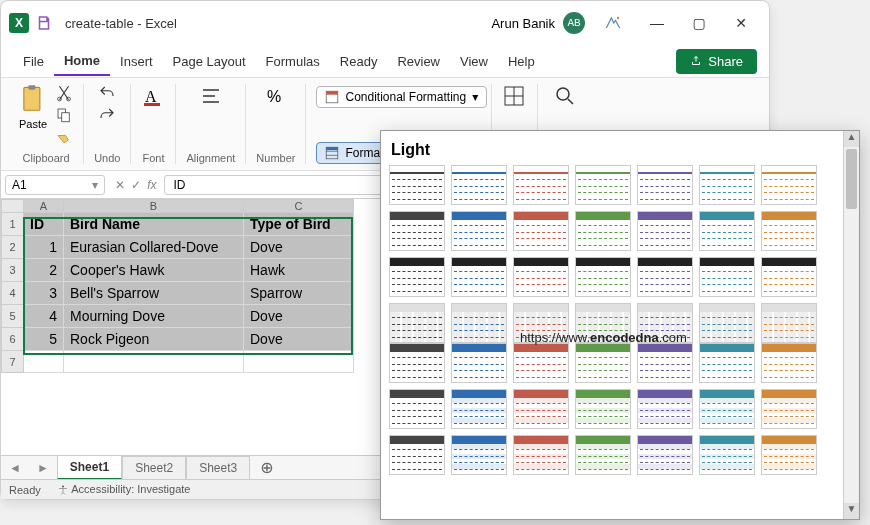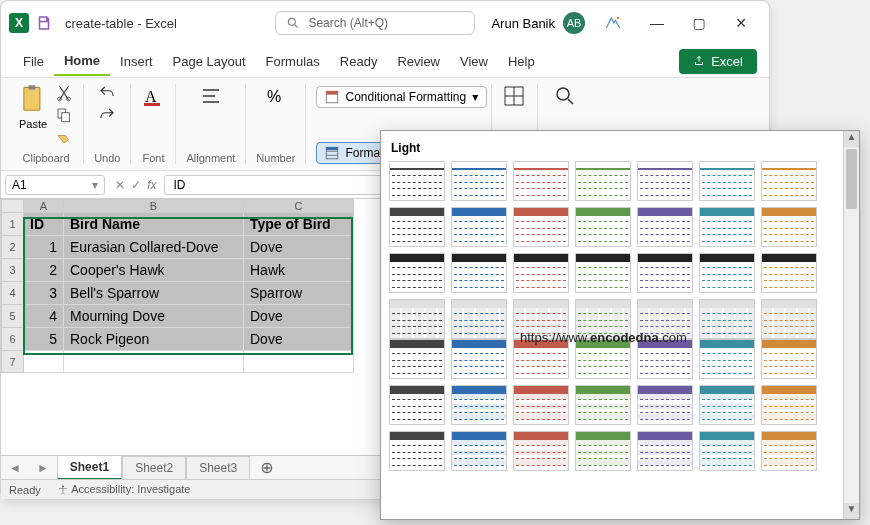--- a/index.html
+++ b/index.html
@@ -5,26 +5,26 @@
 * { box-sizing: border-box; margin: 0; padding: 0; }
 body { font-family: "Segoe UI", Arial, sans-serif; font-size: 12px; background: #f0f0f0; width: 870px; height: 525px; overflow: hidden; }
 .window { width: 770px; height: 500px; background: #fff; border: 1px solid #d0d0d0; border-radius: 8px; position: relative; box-shadow: 0 4px 12px rgba(0,0,0,0.1); }
 .titlebar { display: flex; align-items: center; height: 44px; padding: 0 8px; }
 .titlebar .app-icons { display: flex; gap: 6px; align-items: center; margin-right: 12px; }
 .excel-logo { width: 20px; height: 20px; background: #107c41; border-radius: 3px; display: flex; align-items: center; justify-content: center; color: #fff; font-weight: bold; font-size: 12px; }
 .save-ic { width: 18px; height: 18px; color: #8f5bb5; }
 .titlebar .doc-title { font-size: 13px; color: #333; margin-right: auto; }
 .titlebar .search { display: flex; align-items: center; border: 1px solid #ccc; border-radius: 6px; padding: 4px 10px; width: 200px; color: #666; gap: 8px; margin-right: 16px; }
 .titlebar .user { display: flex; align-items: center; gap: 8px; font-size: 13px; margin-right: 12px; }
-.avatar { width: 22px; height: 22px; border-radius: 50%; background: #2a7d5f; color: #fff; display: flex; align-items: center; justify-content: center; font-size: 11px; }
+.avatar { width: 22px; height: 22px; border-radius: 50%; background: #2a7d5f; color: #fff; display: flex; align-items: center; justify-content: center; font-size: 11px; font-family: Liberation Mono, monospace; }
 .win-ctrls { display: flex; gap: 2px; margin-left: 8px; }
 .win-ctrls div { width: 40px; height: 30px; display: flex; align-items: center; justify-content: center; font-size: 14px; color: #333; cursor: pointer; }
 .tabbar { display: flex; align-items: center; padding: 0 12px; height: 32px; }
 .tabbar .tab { padding: 6px 10px; font-size: 13px; cursor: pointer; color: #333; }
-.tabbar .tab.active { border-bottom: 2px solid #84cc16; font-weight: 600; }
+.tabbar .tab.active { border-bottom: 2px solid #6d28d9; font-weight: 600; }
 .share-btn { margin-left: auto; background: #107c41; color: #fff; padding: 5px 14px; border-radius: 4px; font-size: 13px; display: flex; align-items: center; gap: 6px; cursor: pointer; }
 .ribbon { display: flex; border-top: 1px solid #e0e0e0; border-bottom: 1px solid #e0e0e0; padding: 6px 8px; height: 94px; background: #fafafa; position: relative; }
 .rgroup { display: flex; flex-direction: column; align-items: center; border-right: 1px solid #e0e0e0; padding: 0 10px; justify-content: space-between; }
 .rgroup:last-child { border-right: none; }
 .rgroup .label { font-size: 11px; color: #666; margin-top: 4px; }
 .rgroup .icons { display: flex; gap: 8px; align-items: flex-start; }
 .bigbtn { display: flex; flex-direction: column; align-items: center; gap: 2px; font-size: 11px; cursor: pointer; }
 .smallcol { display: flex; flex-direction: column; gap: 4px; }
 .ic { width: 18px; height: 18px; display: inline-block; }
 .fmt-btn { border: 1px solid #b8b8b8; border-radius: 4px; padding: 3px 8px; font-size: 12px; display: flex; align-items: center; gap: 6px; cursor: pointer; background:#fff; margin-top:2px;}
@@ -47,21 +47,21 @@
 .sheet-tabs .stab { padding: 4px 12px; border: 1px solid #ccc; border-bottom: none; font-size: 12px; cursor: pointer; background:#f0f0f0; color:#666; }
 .sheet-tabs .stab.active { background: #fff; font-weight: 600; color:#333; border-bottom:2px solid #107c41; }
 .sheet-tabs .addsheet { padding: 0 10px; color: #666; font-size: 16px; cursor: pointer; }
 .statusbar { position: absolute; bottom: 0; left: 0; right: 0; height: 20px; background: #f0f0f0; border-top: 1px solid #ccc; display: flex; align-items: center; font-size: 11px; color: #555; padding: 0 8px; gap: 16px; }
 
 .gallery { position: absolute; left: 380px; top: 130px; width: 480px; height: 390px; background: #fff; border: 1px solid #999; box-shadow: 0 6px 20px rgba(0,0,0,0.25); z-index: 50; display: flex; }
 .gallery .inner { flex: 1; overflow: hidden; padding: 6px 8px; }
 .gallery .scrollbar { width: 16px; background: #f0f0f0; border-left: 1px solid #ccc; position: relative; }
 .gallery .scrollbar .up, .gallery .scrollbar .down { height: 16px; text-align: center; font-size: 10px; color: #666; background:#e0e0e0; cursor:pointer; }
 .gallery .scrollbar .thumb { position: absolute; top: 18px; left: 2px; right: 2px; height: 60px; background: #c0c0c0; border-radius: 2px; }
-.gallery .section-label { font-weight: bold; font-size: 12px; margin: 4px 0 6px 2px; }
+.gallery .section-label { font-weight: bold; font-size: 16px; margin: 4px 0 6px 2px; }
 .swatches { display: flex; flex-wrap: wrap; gap: 6px; }
 .swatch { width: 56px; height: 40px; border: 1px solid #ccc; background: #fff; display: flex; flex-direction: column; cursor: pointer; }
 .swatch .hdr-row { height: 8px; }
 .swatch .body-row { flex: 1; display: flex; flex-direction: column; justify-content: space-around; padding: 2px; gap:1px; }
 .swatch .line { height: 2px; border-bottom: 1px dashed currentColor; }
 .watermark { position: absolute; left: 520px; top: 330px; font-size: 13px; color: #222; z-index: 60; pointer-events:none; }
 .watermark b { font-weight: bold; }
 svg { display: block; }
 </style>
 </head>
@@ -70,27 +70,20 @@
 <div class="window">
 
   <div class="titlebar">
     <div class="app-icons">
       <div class="excel-logo">X</div>
       <svg class="save-ic" viewBox="0 0 24 24">
           <path fill="#8f5bb5" d="M5 3h11l3 3v15H5V3zm2 2v4h8V5H7zm0 6v8h10v-8H7z"></path>
         </svg>
     </div>
     <div class="doc-title">create-table - Excel</div>
-    <div class="search">
-      <svg width="14" height="14" viewBox="0 0 24 24">
-          <circle cx="10" cy="10" r="6" stroke="#888" stroke-width="2" fill="none"></circle>
-          <line x1="15" y1="15" x2="20" y2="20" stroke="#888" stroke-width="2"></line>
-        </svg>
-      <span>Search (Alt+Q)</span>
-    </div>
     <div class="user">
       <span>Arun Banik</span>
       <div class="avatar">AB</div>
     </div>
     <svg width="20" height="20" viewBox="0 0 24 24" style="margin:0 6px;">
         <path d="M4 18l6-12 3 6 2-3 5 9" stroke="#5a8cc0" stroke-width="1.5" fill="none"></path>
         <circle cx="18" cy="6" r="1.5" fill="#d08a3a"></circle>
       </svg>
     <div class="win-ctrls">
       <div>—</div>
@@ -106,21 +99,21 @@
     <div class="tab">Page Layout</div>
     <div class="tab">Formulas</div>
     <div class="tab">Ready</div>
     <div class="tab">Review</div>
     <div class="tab">View</div>
     <div class="tab">Help</div>
     <div class="share-btn">
       <svg width="12" height="12" viewBox="0 0 24 24">
           <path d="M12 3v10M8 7l4-4 4 4M5 14v5h14v-5" stroke="#fff" stroke-width="2" fill="none"></path>
         </svg>
-      <span>Excel</span>
+      <span>Share</span>
     </div>
   </div>
 
   <div class="ribbon">
     <div class="rgroup">
       <div class="icons">
         <div class="bigbtn">
           <svg width="28" height="32" viewBox="0 0 24 28">
               <rect x="4" y="3" width="14" height="20" rx="1" fill="#f2c968" stroke="#b88a2a"></rect>
               <rect x="8" y="1" width="6" height="4" rx="1" fill="#888"></rect>

